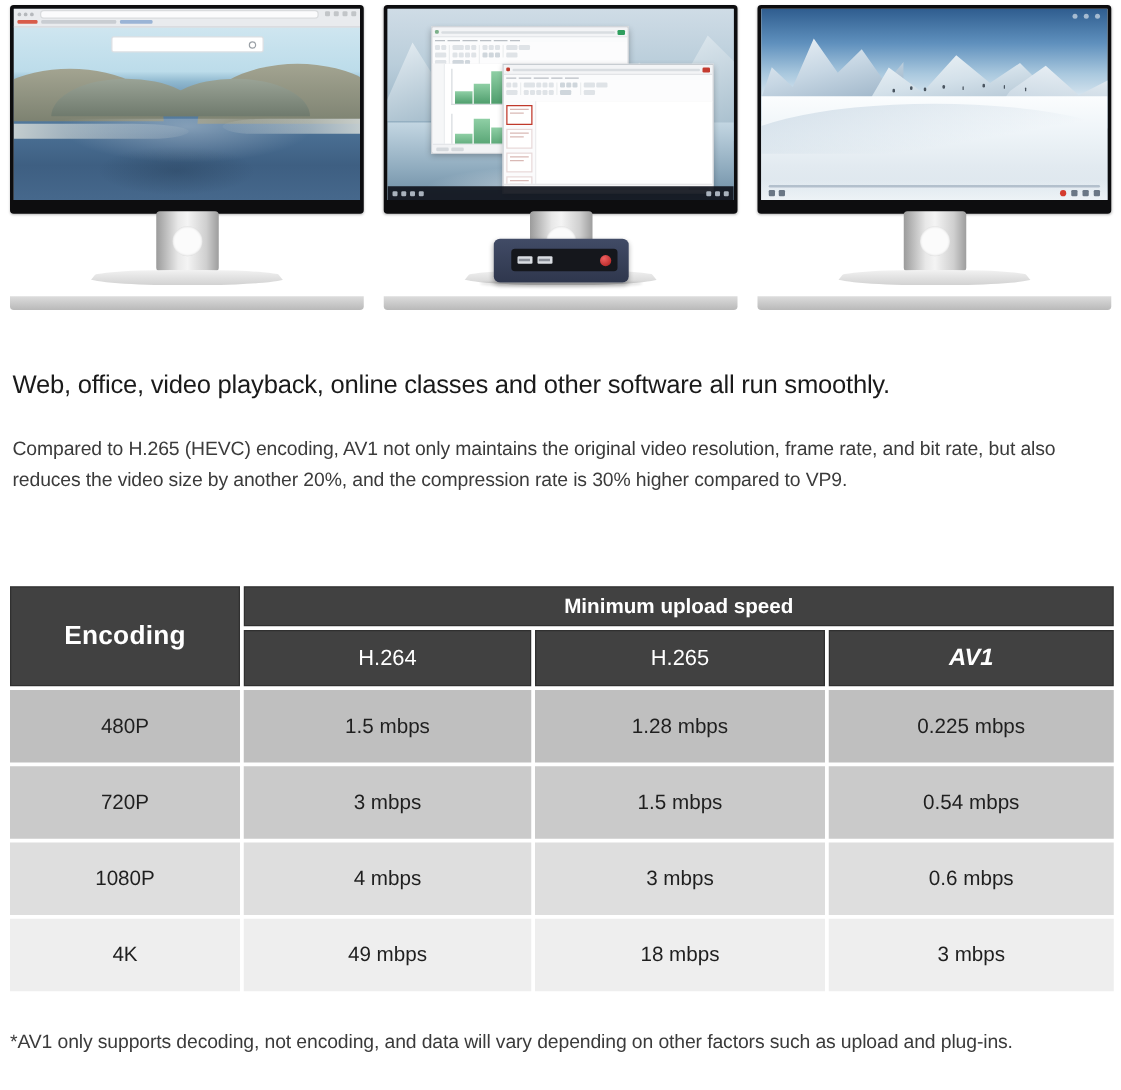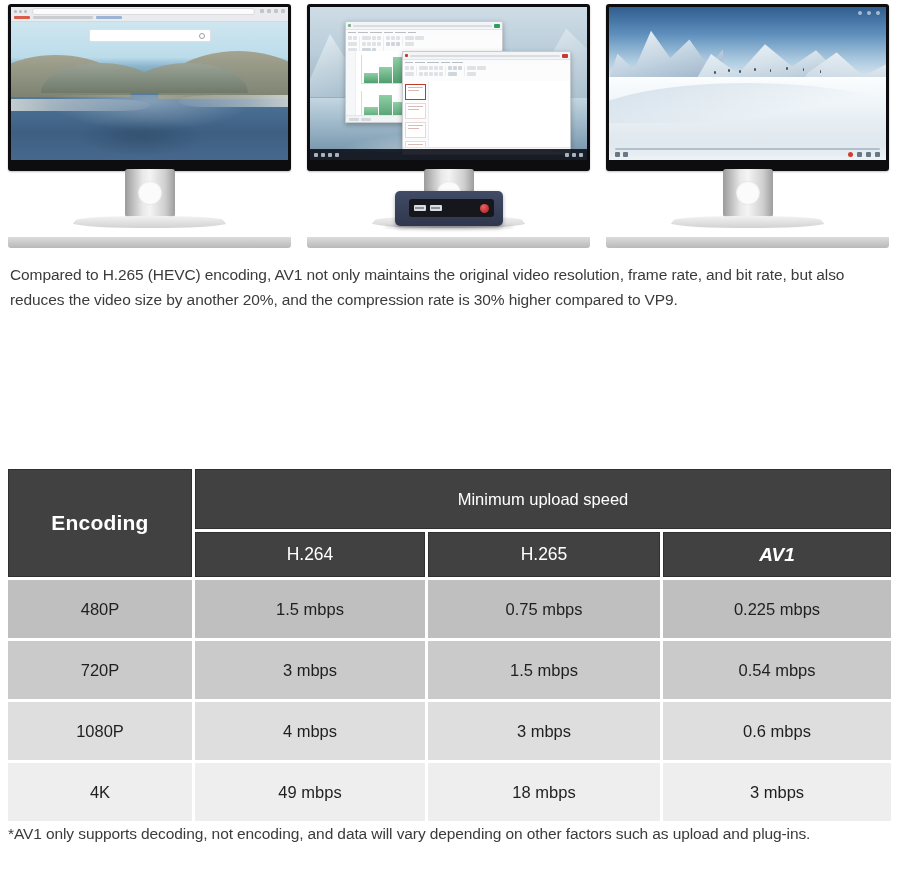--- a/index.html
+++ b/index.html
@@ -364,21 +364,21 @@
     font-weight: 400;
     color: #1a1a1a;
     letter-spacing: -0.2px;
     margin: 48px 0 0 0;
     line-height: 1.2;
   }
   .para {
     font-size: 15.5px;
     color: #3b3b3b;
     line-height: 1.62;
-    margin: 14px 0 0 0;
+    margin: 26px 0 0 0;
     max-width: 880px;
     letter-spacing: -0.1px;
   }
 
   
   .speed-table {
     position: absolute;
     left: 5px;
     top: 466px;
     width: 886px;
@@ -395,23 +395,23 @@
     background: #414141;
     color: #ffffff;
     box-shadow: inset 0 0 0 1px rgba(0,0,0,0.25);
   }
   .th-encoding {
     font-size: 21px;
     font-weight: bold;
     letter-spacing: 0.2px;
   }
   .th-group {
-    height: 60px;
+    height: 32px;
     font-size: 16.5px;
-    font-weight: 400;
+    font-weight: 700;
   }
   .th-codec {
     height: 45px;
     font-size: 17.5px;
     font-weight: 400;
   }
   .th-codec.accent {
     font-weight: bold;
     font-size: 19px;
     font-style: italic;
@@ -752,20 +752,21 @@
       </div>
     </div>
     <div class="mon-chin"></div>
     <div class="mon-neck"></div>
     <div class="mon-base"></div>
   </div>
 
 </div>
 
 <div class="copy">
+  <h2 class="headline">Web, office, video playback, online classes and other software all run smoothly.</h2>
   <p class="para">Compared to H.265 (HEVC) encoding, AV1 not only maintains the original video resolution, frame rate, and bit rate, but also reduces the video size by another 20%, and the compression rate is 30% higher compared to VP9.</p>
 </div>
 
 <table class="speed-table">
   <colgroup>
     <col style="width:184px">
     <col style="width:230px">
     <col style="width:232px">
     <col style="width:228px">
   </colgroup>
@@ -777,21 +778,21 @@
     <tr>
       <th class="th-dark th-codec">H.264</th>
       <th class="th-dark th-codec">H.265</th>
       <th class="th-dark th-codec accent">AV1</th>
     </tr>
   </thead>
   <tbody>
     <tr class="r0">
       <td>480P</td>
       <td>1.5 mbps</td>
-      <td>0.75 mbps</td>
+      <td>1.28 mbps</td>
       <td>0.225 mbps</td>
     </tr>
     <tr class="r1">
       <td>720P</td>
       <td>3 mbps</td>
       <td>1.5 mbps</td>
       <td>0.54 mbps</td>
     </tr>
     <tr class="r2">
       <td>1080P</td>

